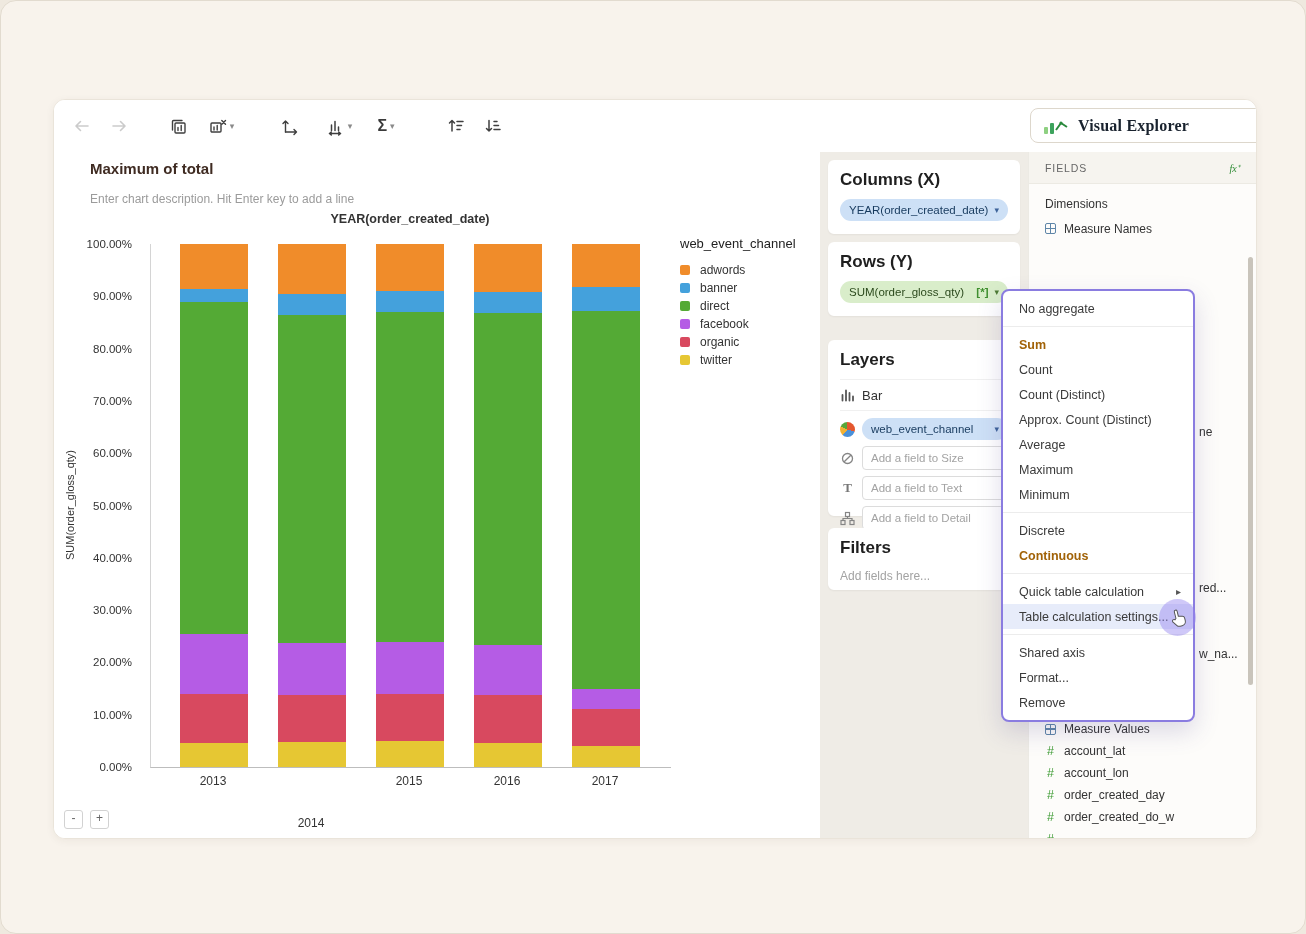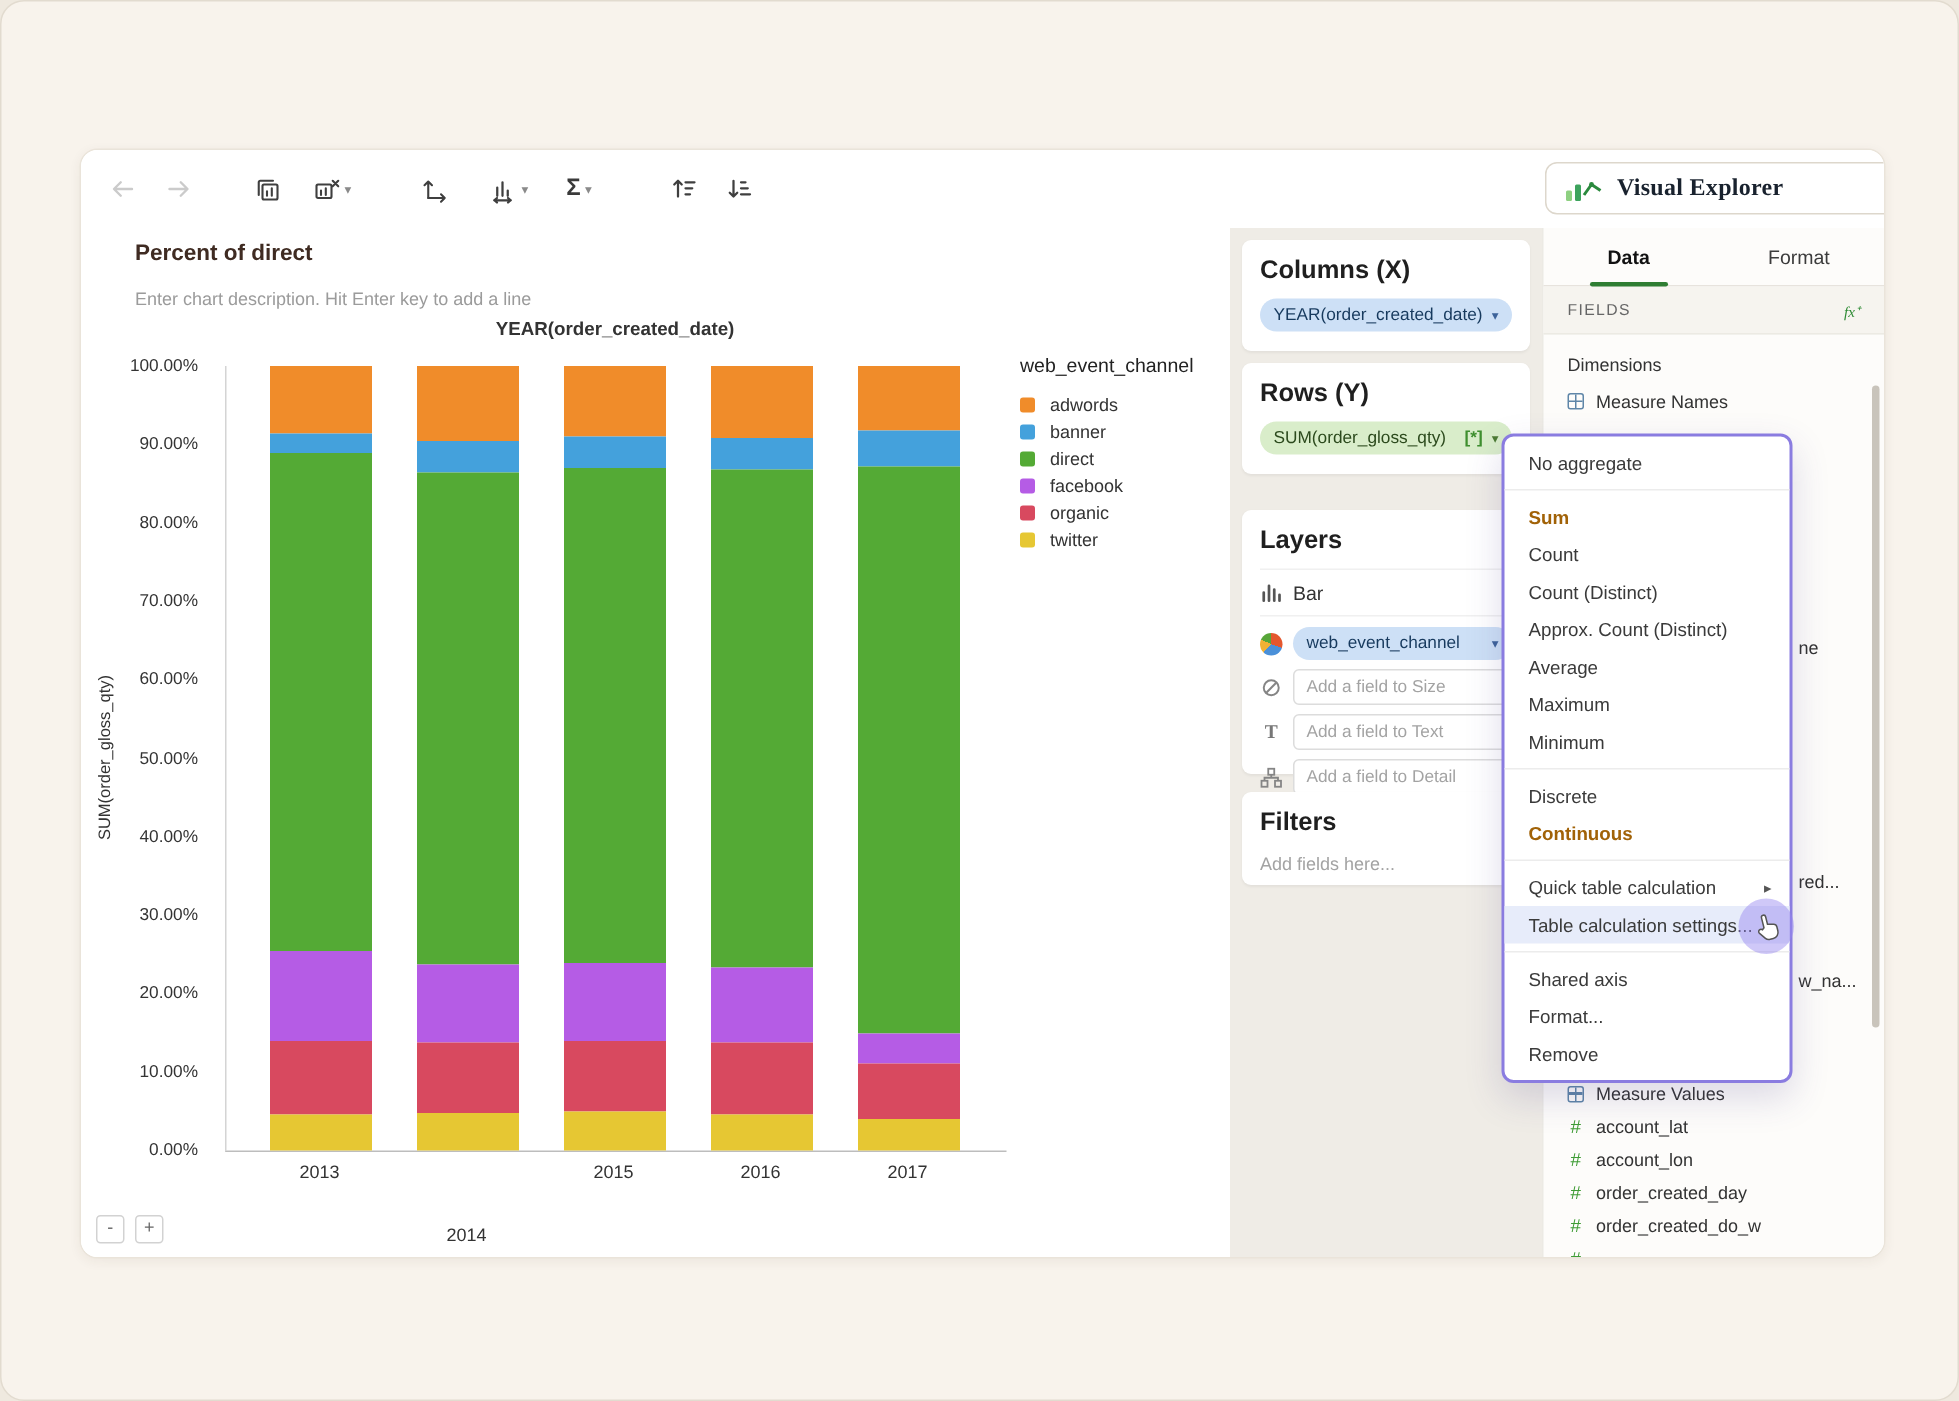--- a/index.html
+++ b/index.html
@@ -158,21 +158,21 @@
           <rect x="7" y="6" width="4" height="11" rx="1" fill="#3da35d"></rect>
           <path d="M13 13 L18 6 L24 10" stroke="#2b8a3e" stroke-width="2" fill="none"></path>
           <circle cx="18" cy="6" r="1.6" fill="#2b8a3e"></circle>
         </svg>
         <span class="brand-name">Visual Explorer</span>
         <span class="caret-sm">▾</span>
       </div>
     </div>
 
     <div class="chart-region">
-      <div class="chart-title-main">Percent of direct</div>
+      <div class="chart-title-main">Maximum of total</div>
       <div class="chart-desc">Enter chart description. Hit Enter key to add a line</div>
       <div class="plot-title">YEAR(order_created_date)</div>
       <div class="ylab">
           <span>SUM(order_gloss_qty)</span>
         </div>
       <div class="yticks">
           <div class="ytick" style="top: 0%;">100.00%</div>
           <div class="ytick" style="top: 10%;">90.00%</div>
           <div class="ytick" style="top: 20%;">80.00%</div>
           <div class="ytick" style="top: 30%;">70.00%</div>
@@ -326,24 +326,20 @@
           <div class="enc-box">Add a field to Detail</div>
         </div>
       </div>
       <div class="shelf-card" style="top:376px;height:62px;">
         <div class="shelf-title">Filters</div>
         <div class="filters-ph">Add fields here...</div>
       </div>
     </div>
 
     <div class="data-panel">
-      <div class="tabs">
-        <div class="tab active">Data</div>
-        <div class="tab">Format</div>
-      </div>
       <div class="fields-row">
         <span class="fields-label">FIELDS</span>
         <span class="fx">fx⁺</span>
       </div>
       <div class="section-label">Dimensions</div>
       <div>
           <div class="field-item">
             <span class="grid-icon"></span>
             <span>Measure Names</span>
           </div>

